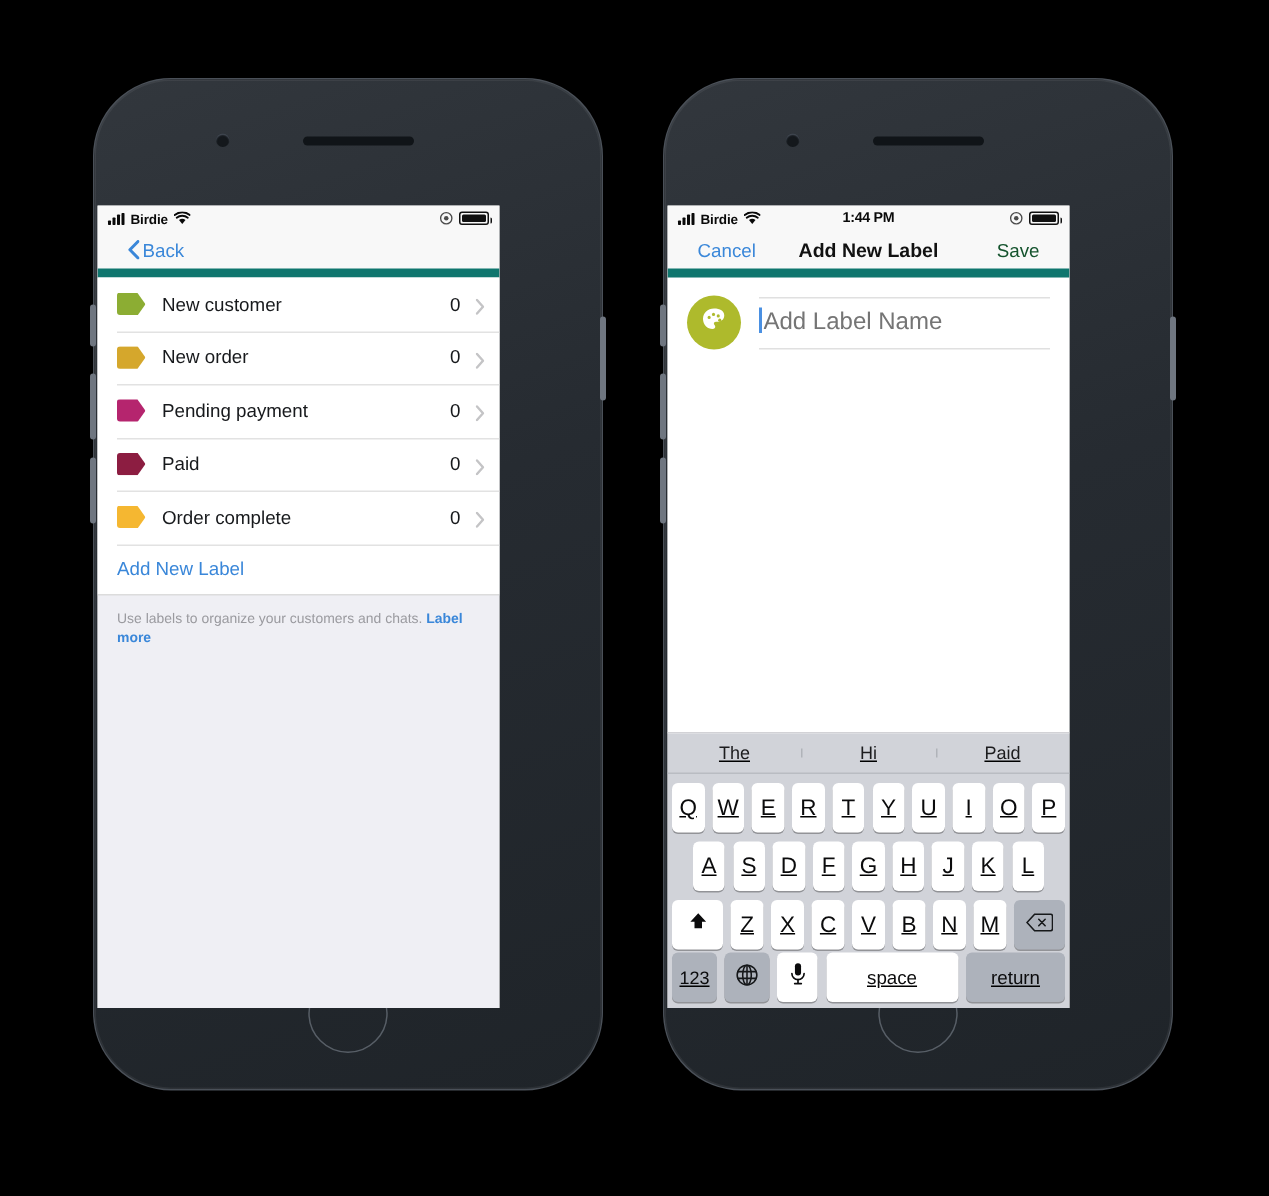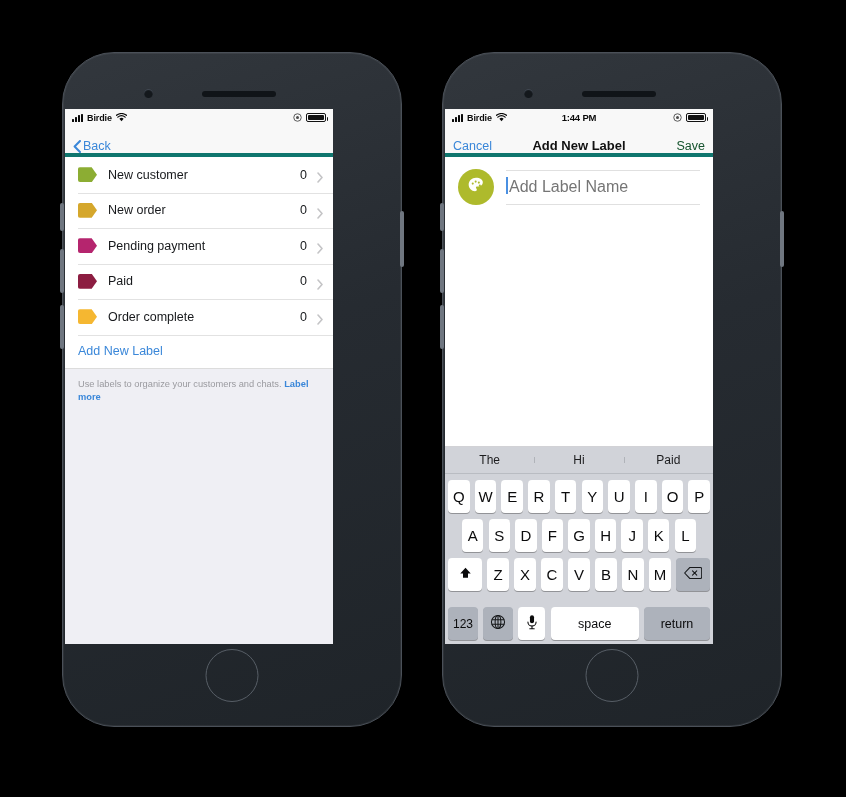--- a/index.html
+++ b/index.html
@@ -46,21 +46,21 @@
     width:74px; height:6px; border-radius:3px; background:#101418;
   }
   .home {
     position:absolute; bottom:24px; left:50%; transform:translateX(-50%);
     width:53px; height:53px; border-radius:50%;
     border:1.5px solid #575e66; background:transparent;
   }
 
   
   .screen {
-    position:absolute; top:56px; left:2px;
+    position:absolute; top:84px; left:2px;
     width:268px; height:535px;
     background:#ffffff; overflow:hidden;
   }
 
   
   .statusbar {
     height:17px; background:#f8f8f8;
     display:flex; align-items:center; padding:0 7px;
     font-size:9.5px; font-weight:bold; color:#0a0a0a;
     position:relative;
@@ -84,22 +84,22 @@
   }
   .battery::after {
     content:''; position:absolute; right:-3px; top:2.5px;
     width:1.5px; height:4px; background:#111; border-radius:0 1px 1px 0;
   }
   .battery span { display:block; height:100%; background:#111; border-radius:1px; }
 
   
   .navbar {
     height:31px; background:#f8f8f8;
-    border-bottom:4px solid #0f766e;
-    display:flex; align-items:flex-end; padding:0 8px;
+    border-bottom:6px solid #0f766e;
+    display:flex; align-items:center; padding:0 20px;
     position:relative;
   }
   .nav-title {
     position:absolute; left:0; right:0; text-align:center;
     font-size:13px; font-weight:bold; color:#111;
   }
   .nav-left { display:flex; align-items:center; gap:2px; z-index:2;
     color:#3a87d9; font-size:12.5px; cursor:pointer; }
   .chev-back { width:8px; height:13px; }
   .nav-right { margin-left:auto; z-index:2; font-size:12.5px; color:#14532d; }
@@ -153,37 +153,37 @@
     font-size:16px; color:#b7b9bd;
     font-family:"Liberation Sans", sans-serif; background:transparent;
   }
   .caret {
     position:absolute; left:0; top:6px; width:1.6px; height:17px;
     background:#4a90e2;
   }
   .form-filler { background:#fff; flex:1 1 auto; border-bottom:1px solid #d2d2d6; }
 
   
-  .keyboard { background:#d1d3d9; padding-bottom:4px; }
+  .keyboard { background:#d1d3d9; padding-bottom:4px;text-decoration:underline; }
   .suggest {
     height:27px; display:flex; align-items:center;
     border-bottom:1px solid #b9bcc2;
   }
   .suggest div {
     flex:1 1 0; text-align:center; font-size:12px; color:#1c1c1e;
     position:relative; cursor:pointer;
   }
   .suggest div + div::before {
     content:''; position:absolute; left:0; top:4px; bottom:4px;
     width:1px; background:#b0b3b9;
   }
   .krow { display:flex; justify-content:center; gap:5.2px; margin-top:6px; padding:0 3px; }
   .krow.r2 { padding:0 17px; }
   .krow.r3 { padding:0 3px; }
-  .krow.r4 { padding:0 3px; margin-top:16px; }
+  .krow.r4 { padding:0 3px; margin-top:2px; }
   .key {
     background:#ffffff; border-radius:4px; height:33px;
     flex:1 1 0; display:flex; align-items:center; justify-content:center;
     font-size:15px; color:#0b0b0c;
     box-shadow:0 1px 0 rgba(0,0,0,0.30);
     cursor:pointer; user-select:none;
   }
   .key.dark { background:#adb2bb; }
   .key.shift { flex:0 0 34px; }
   .key.bksp  { flex:0 0 34px; }

